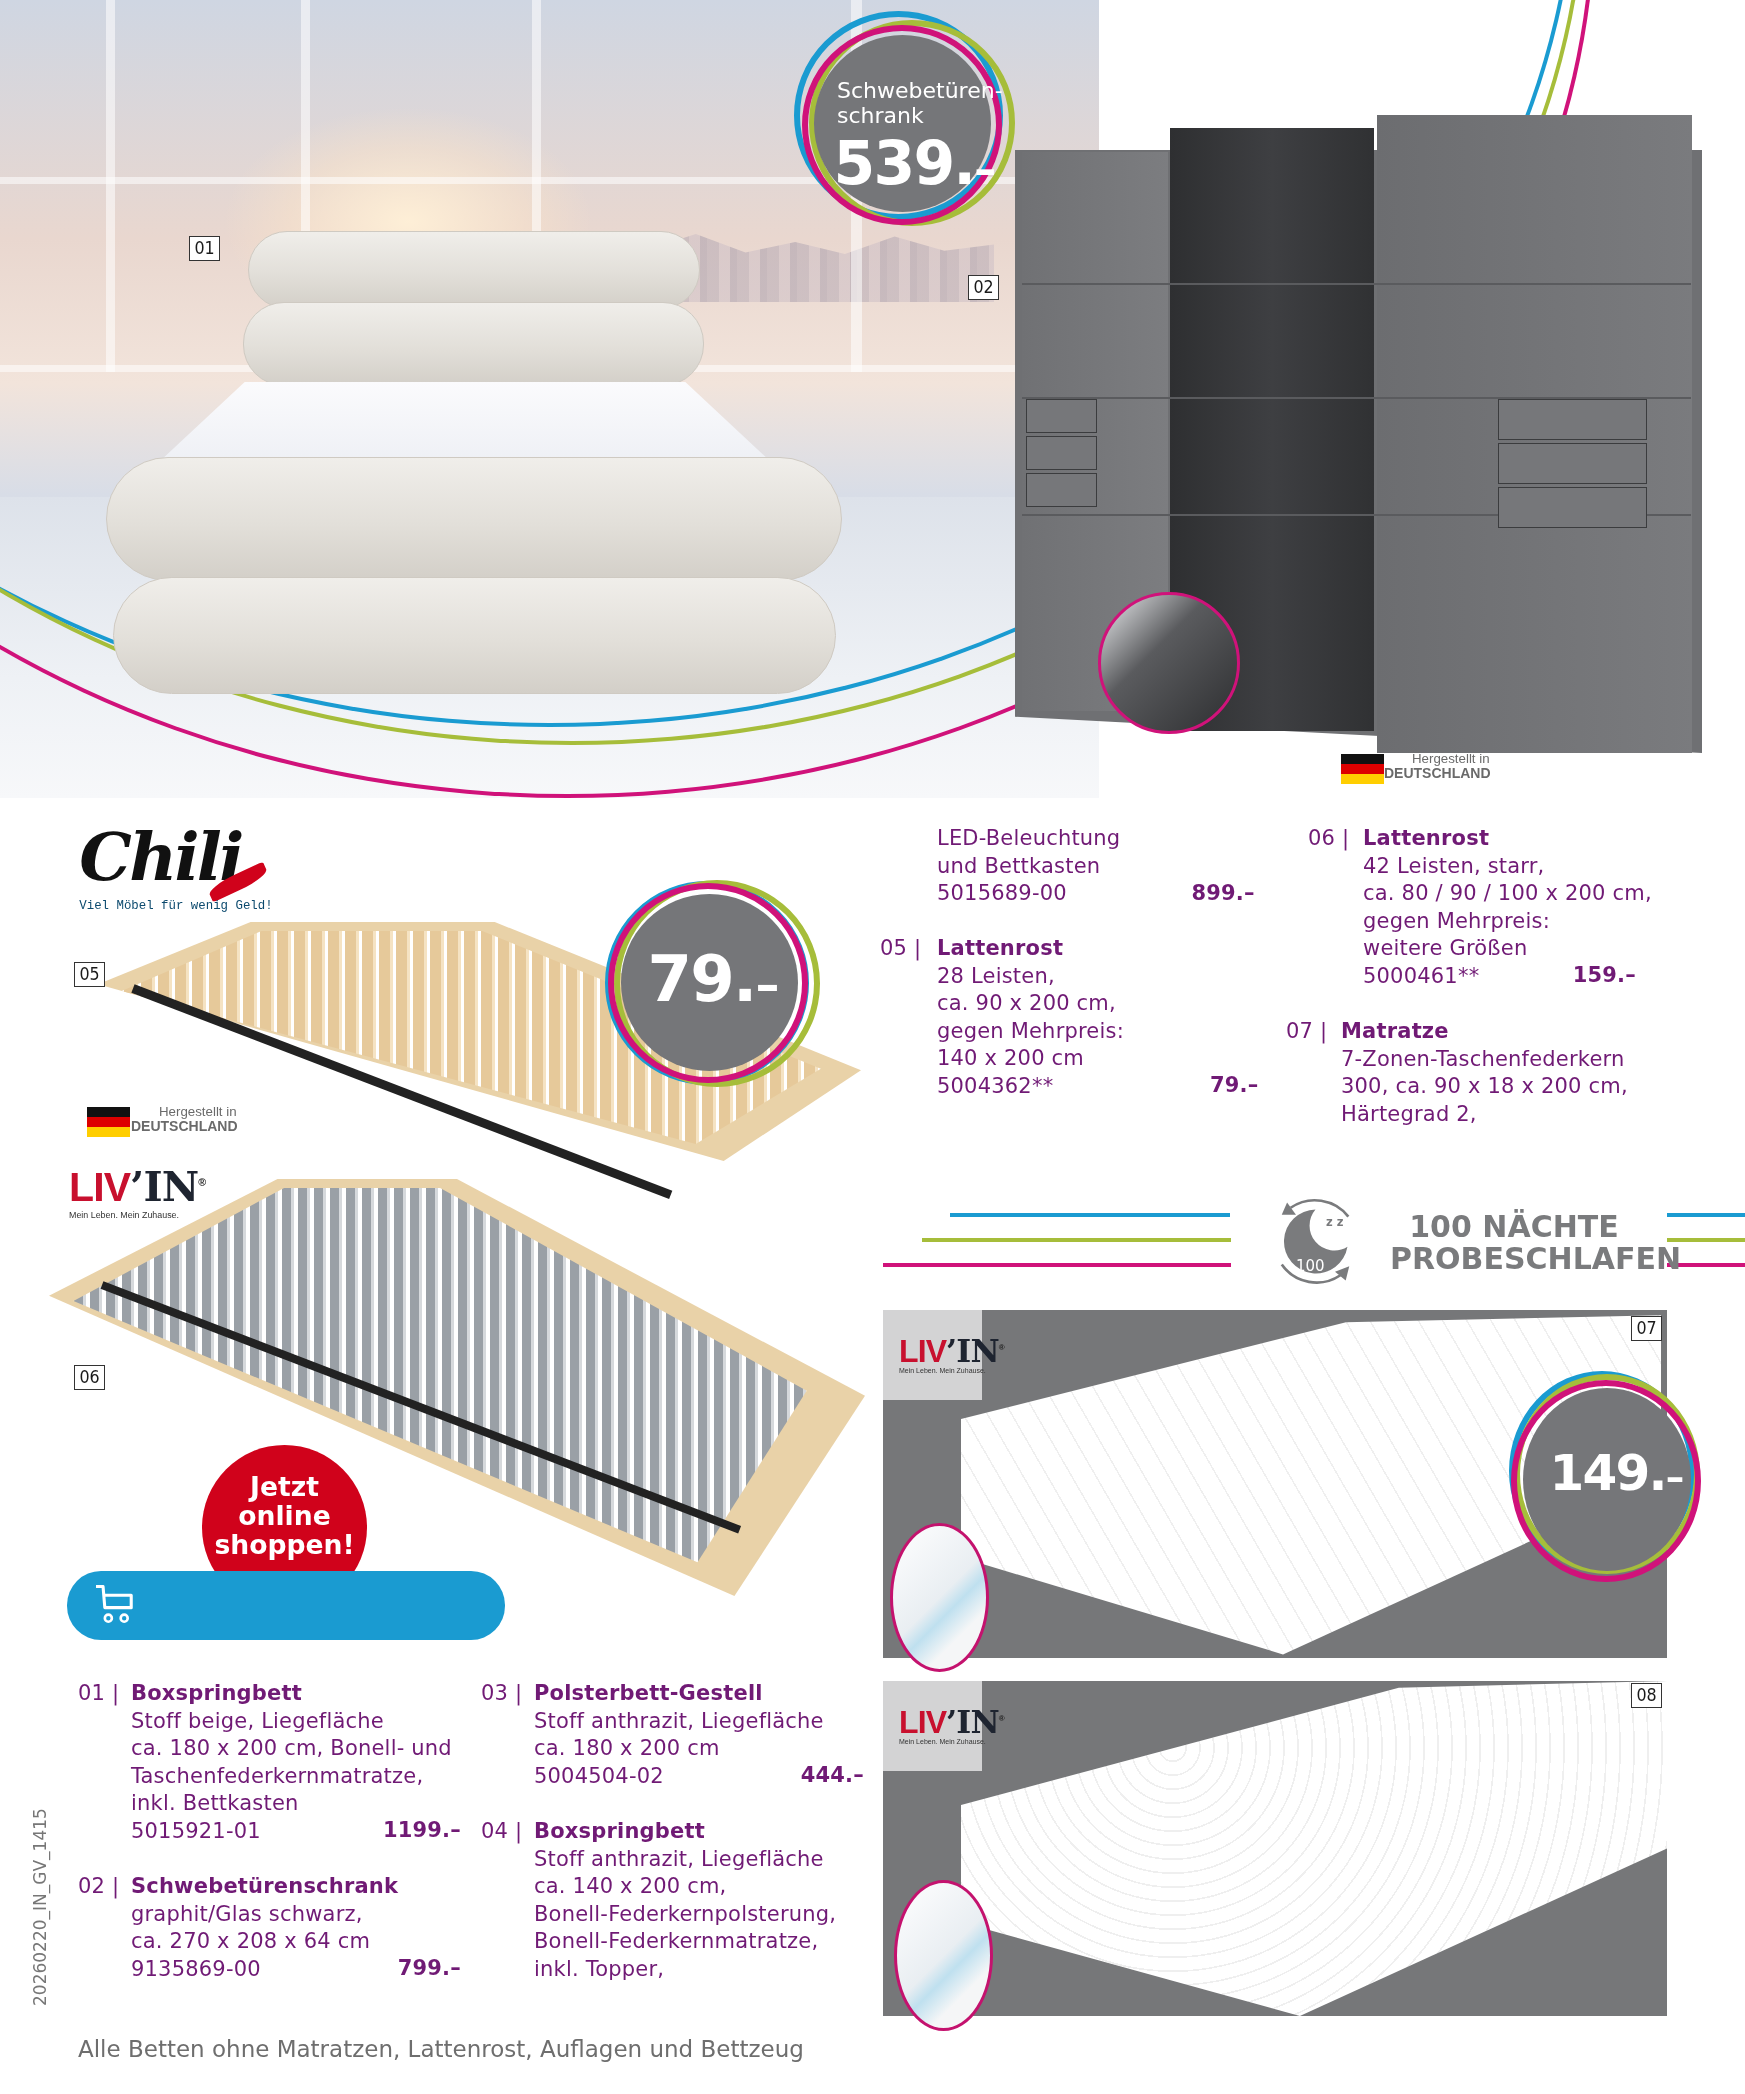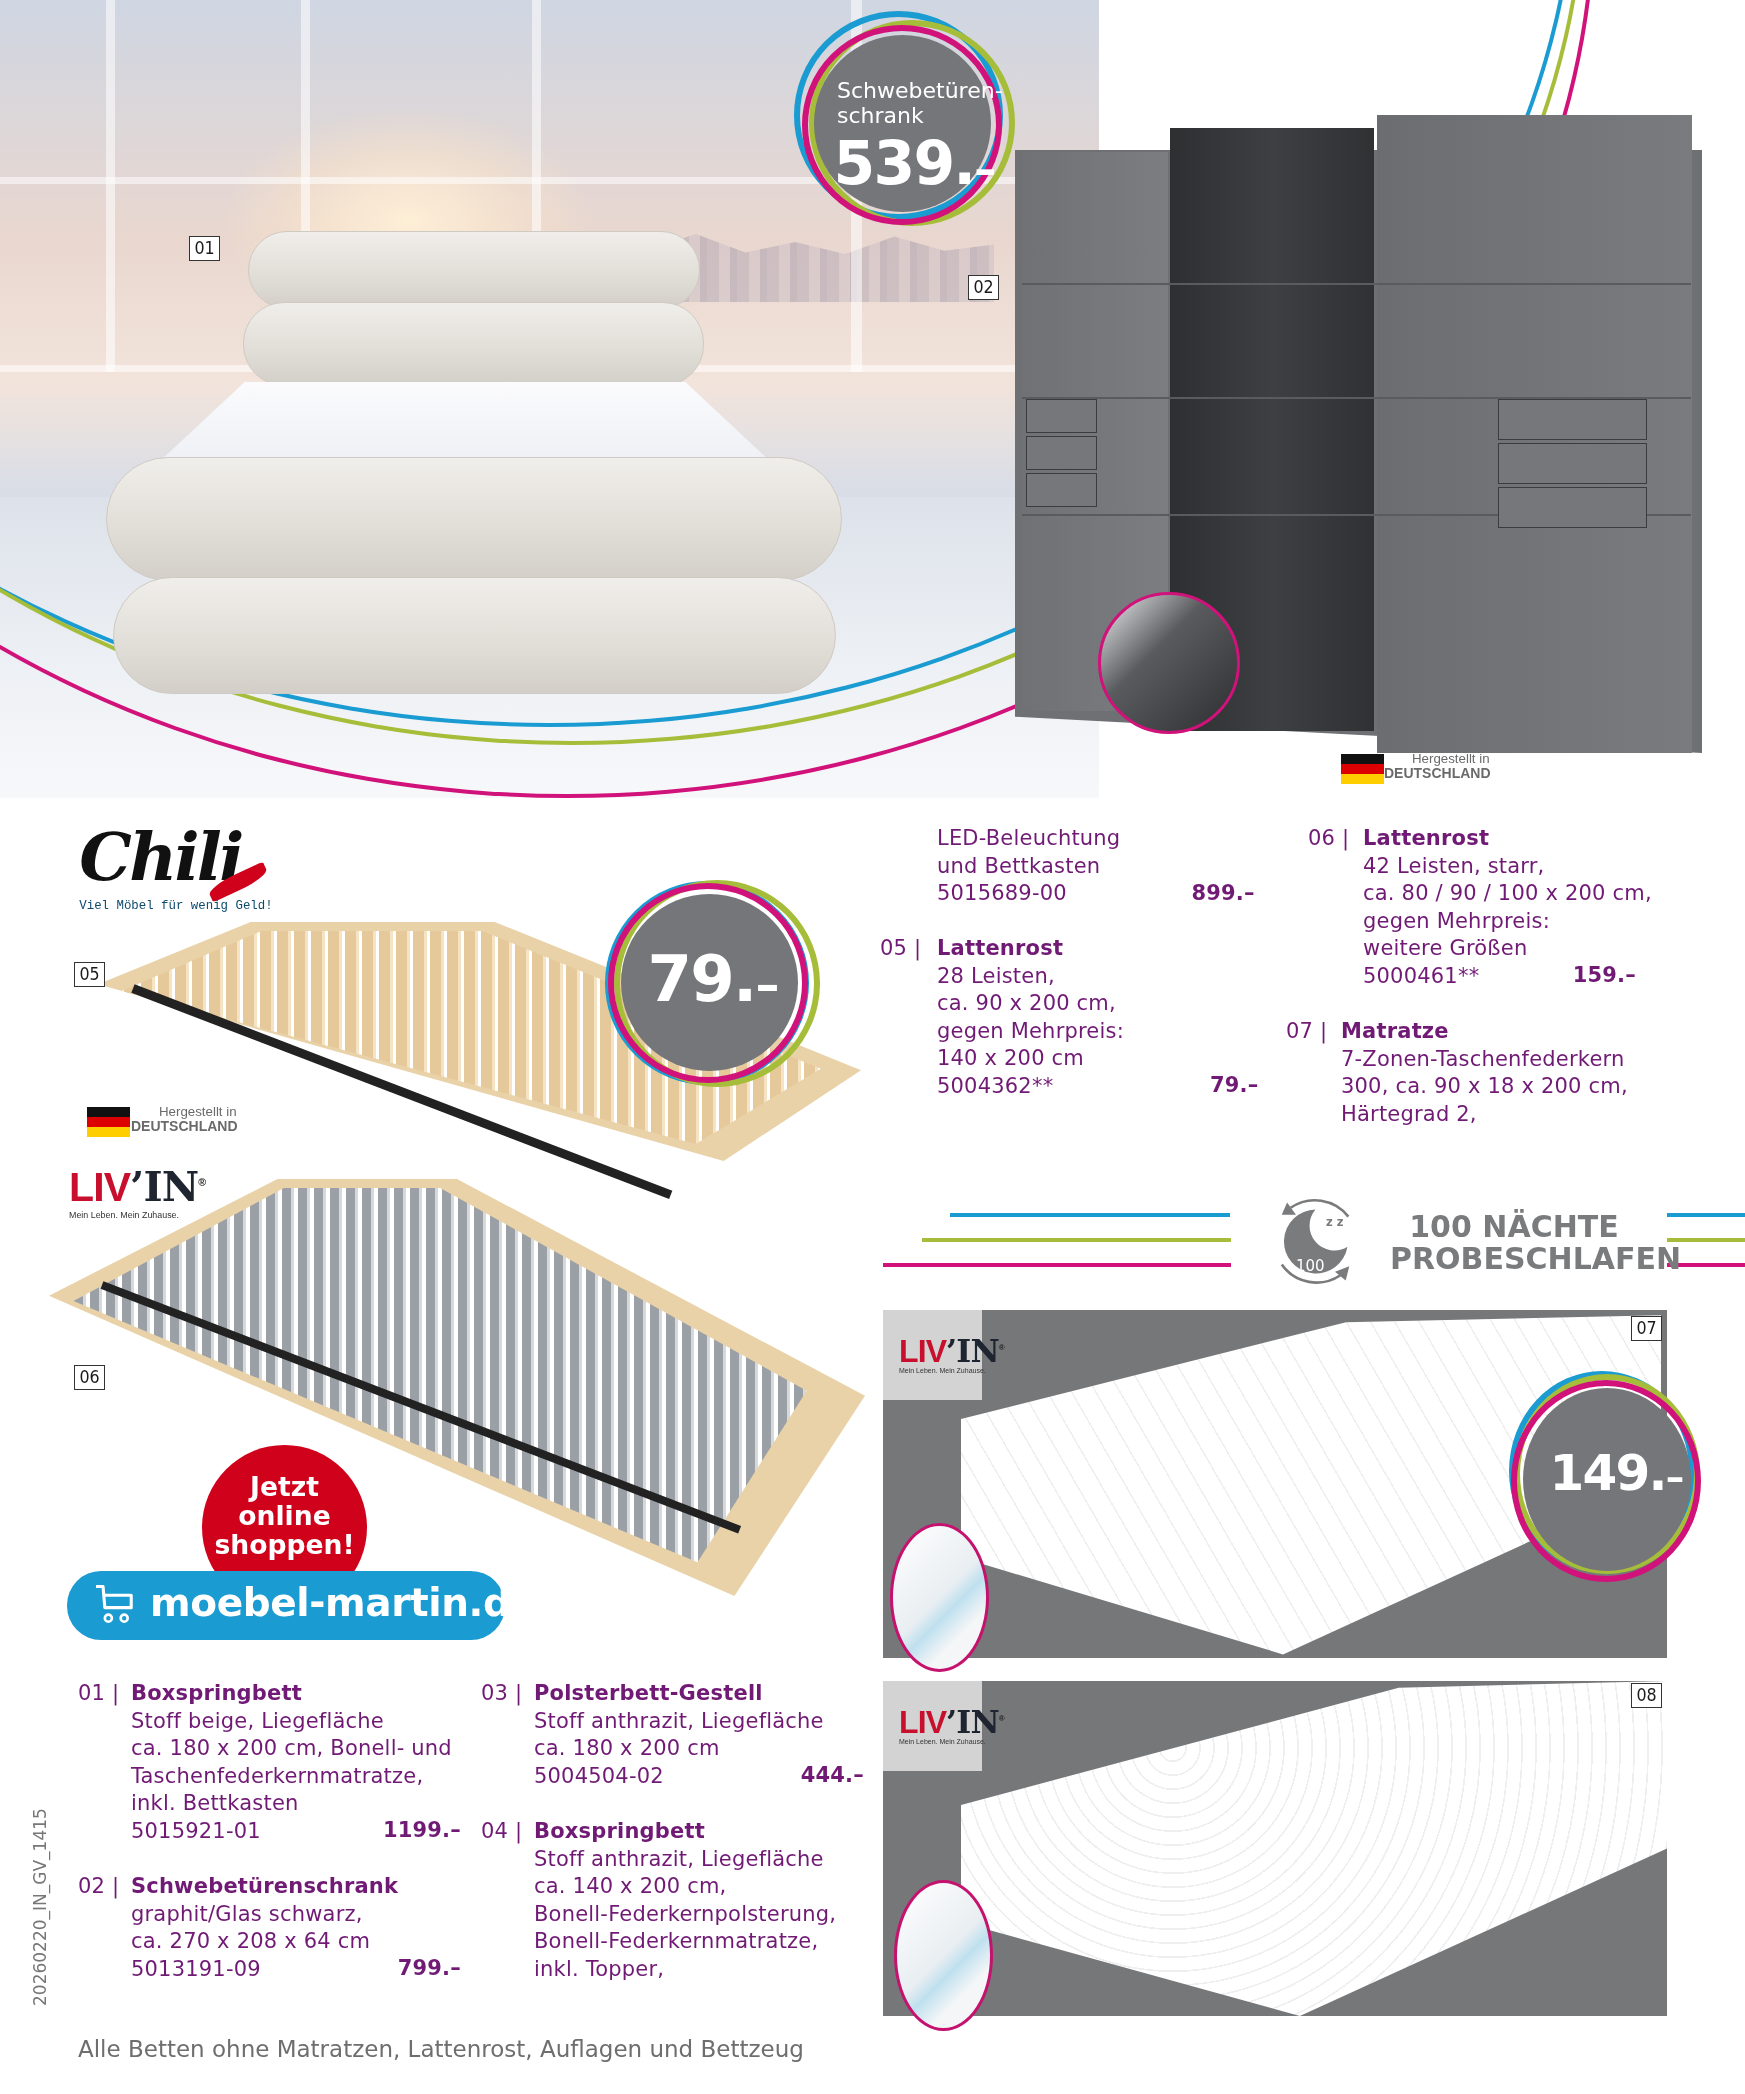--- a/index.html
+++ b/index.html
@@ -208,21 +208,20 @@
   <div>Jetzt</div>
   <div>online</div>
   <div>shoppen!</div>
 </div>
 <div class="abs shop-pill" style="left:67px;top:1571px;width:438px;height:69px;">
   <svg class="abs" style="left:26.6px;top:12.4px;" width="41" height="44" viewBox="0 0 46 50">
     <path d="M2 4 H10 L12 28 H42 L42 14 H12" fill="none" stroke="#fff" stroke-width="3.5" stroke-linejoin="round"></path>
     <circle cx="16" cy="40" r="4" fill="none" stroke="#fff" stroke-width="3"></circle>
     <circle cx="34" cy="40" r="4" fill="none" stroke="#fff" stroke-width="3"></circle>
   </svg>
-  <div class="abs shop-url" style="left:83px;top:8.9px;white-space:nowrap;">moebel-martin.de</div>
 </div>
 
 <div class="abs desc" style="left:878px;top:825px;width:390px;">
   <div style="padding-left:59px;">
     <div class="line">LED-Beleuchtung</div>
     <div class="line">und Bettkasten</div>
     <div class="line">5015689-00</div>
   </div>
   <div class="price" style="top:55px;right:13.3px;">899.–</div>
 </div>
@@ -337,21 +336,21 @@
   </div>
   <div class="price" style="top:137px;right:0;">1199.–</div>
 </div>
 
 <div class="abs desc" style="left:78px;top:1873px;width:383px;">
   <div class="num">02 |</div>
   <div style="padding-left:53px;">
     <div class="title line">Schwebetürenschrank</div>
     <div class="line">graphit/Glas schwarz,</div>
     <div class="line">ca. 270 x 208 x 64 cm</div>
-    <div class="line">5013191-09</div>
+    <div class="line">9135869-00</div>
   </div>
   <div class="price" style="top:82px;right:0;">799.–</div>
 </div>
 
 <div class="abs desc" style="left:481px;top:1680px;width:383px;">
   <div class="num">03 |</div>
   <div style="padding-left:53px;">
     <div class="title line">Polsterbett-Gestell</div>
     <div class="line">Stoff anthrazit, Liegefläche</div>
     <div class="line">ca. 180 x 200 cm</div>

